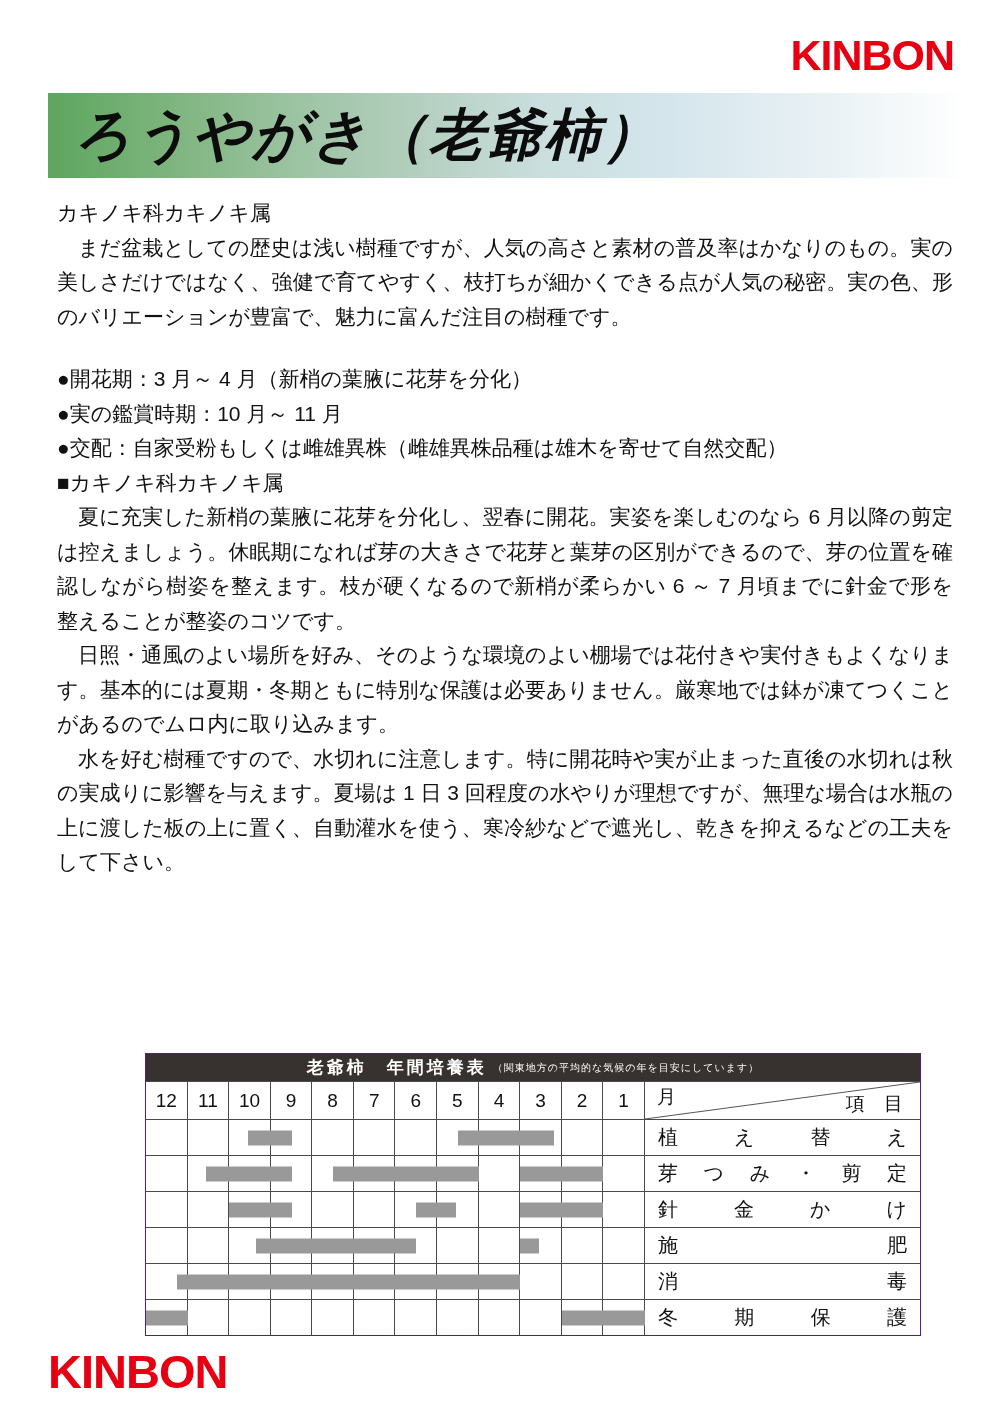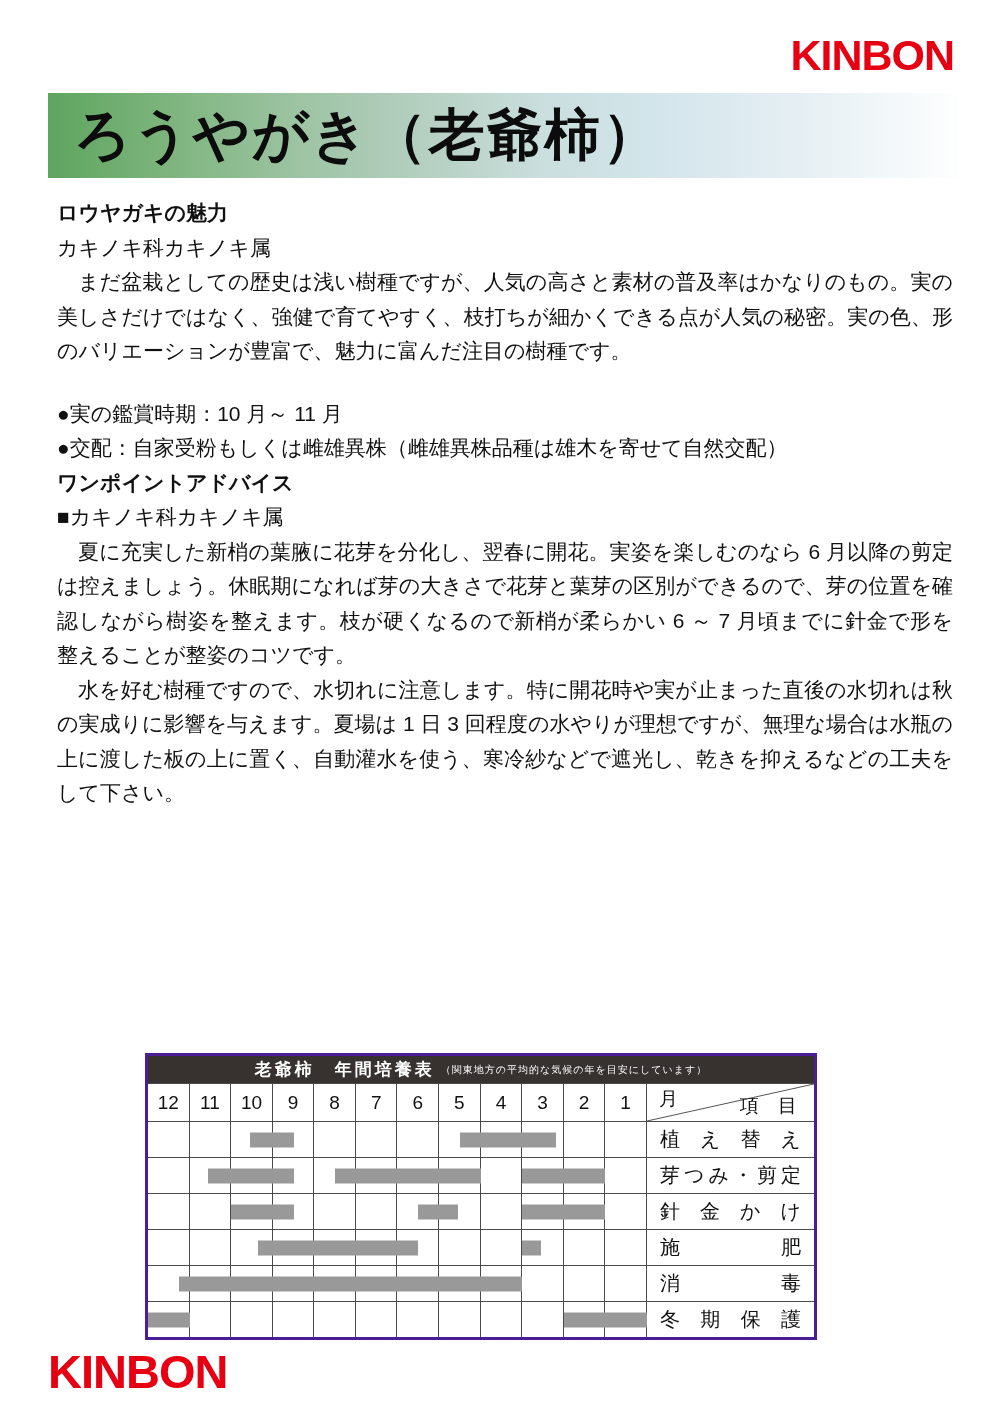--- a/index.html
+++ b/index.html
@@ -29,35 +29,36 @@
       #c9dedd 54%, #d4e6ec 68%, #e7f0f4 84%, #fdfefe 100%);
     display:flex; align-items:center;
   }
   .title-banner h1 {
     margin:0 1px 0 26px;
     font-family:"Liberation Serif", serif;
     font-weight:600;
     font-size:56px;
     letter-spacing:2px;
     color:#0c0c0c;
+    font-style:italic;
   }
 
   .content {
     position:absolute; left:57px; top:196px; width:896px;
     font-size:21px; line-height:34.5px; text-align:justify;
   }
   .content p, .content h2, .content h3 { margin:0; padding:0; }
   .content h2 { font-size:21px; font-weight:bold; }
   .content h3 { font-size:21px; font-weight:normal; }
   .facts { margin-top:28px; }
   .advice-heading { margin-top:46px; }
 
   .calendar {
-    position:absolute; left:145px; top:1053px; width:672px;
-    border:3px solid #4c1d95;
+    position:absolute; left:145px; top:1053px; width:776px;
+    border:1px solid #4c1d95;
     box-sizing:border-box;
     background:#fff;
   }
   .cal-titlebar {
     height:27px; background:#37322f; color:#fff;
     display:flex; align-items:center; justify-content:center; gap:6px;
   }
   .cal-title {
     font-family:"Liberation Serif", serif;
     font-weight:bold; font-size:17px; letter-spacing:3px;
@@ -82,34 +83,34 @@
 
 <div class="page">
 
   <div class="logo logo-top" style="color: rgb(230, 0, 18);">KINBON</div>
 
   <div class="title-banner">
     <h1>ろうやがき（老爺柿）</h1>
   </div>
 
   <div class="content">
-    <h2>ロウヤガキの魅力</h2>
     <p>カキノキ科カキノキ属</p>
     <p>　まだ盆栽としての歴史は浅い樹種ですが、人気の高さと素材の普及率はかなりのもの。実の美しさだけではなく、強健で育てやすく、枝打ちが細かくできる点が人気の秘密。実の色、形のバリエーションが豊富で、魅力に富んだ注目の樹種です。</p>
 
     <div class="facts">
+      <p>●開花期：3 月～ 4 月（新梢の葉腋に花芽を分化）</p>
       <p>●実の鑑賞時期：10 月～ 11 月</p>
       <p>●交配：自家受粉もしくは雌雄異株（雌雄異株品種は雄木を寄せて自然交配）</p>
     </div>
 
-    <h2 class="advice-heading">ワンポイントアドバイス</h2>
 
     <h3>■カキノキ科カキノキ属</h3>
     <p>　夏に充実した新梢の葉腋に花芽を分化し、翌春に開花。実姿を楽しむのなら 6 月以降の剪定は控えましょう。休眠期になれば芽の大きさで花芽と葉芽の区別ができるので、芽の位置を確認しながら樹姿を整えます。枝が硬くなるので新梢が柔らかい 6 ～ 7 月頃までに針金で形を整えることが整姿のコツです。</p>
 
+    <p>　日照・通風のよい場所を好み、そのような環境のよい棚場では花付きや実付きもよくなります。基本的には夏期・冬期ともに特別な保護は必要ありません。厳寒地では鉢が凍てつくことがあるのでムロ内に取り込みます。</p>
 
     <p>　水を好む樹種ですので、水切れに注意します。特に開花時や実が止まった直後の水切れは秋の実成りに影響を与えます。夏場は 1 日 3 回程度の水やりが理想ですが、無理な場合は水瓶の上に渡した板の上に置く、自動灌水を使う、寒冷紗などで遮光し、乾きを抑えるなどの工夫をして下さい。</p>
   </div>
 
   <div class="calendar">
     <div class="cal-titlebar">
       <span class="cal-title">老爺柿　年間培養表</span>
       <span class="cal-note">（関東地方の平均的な気候の年を目安にしています）</span>
     </div>
     <div id="cal-grid">

